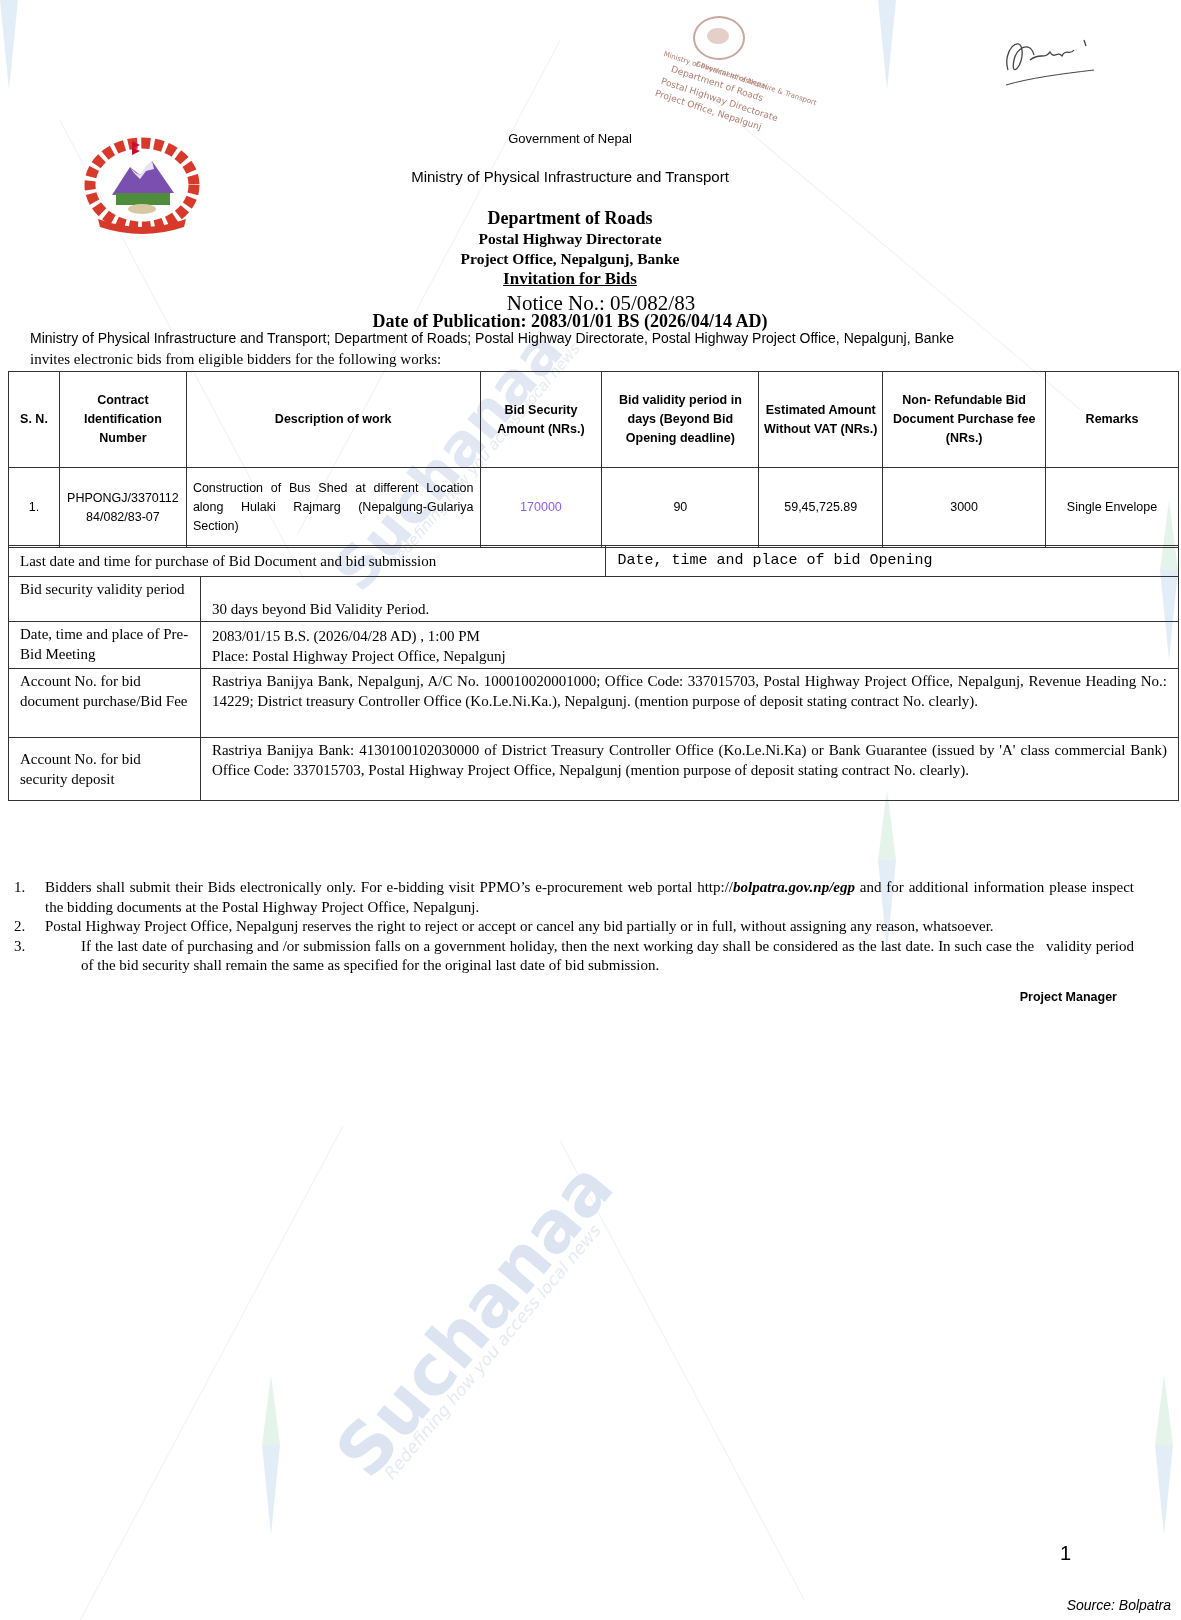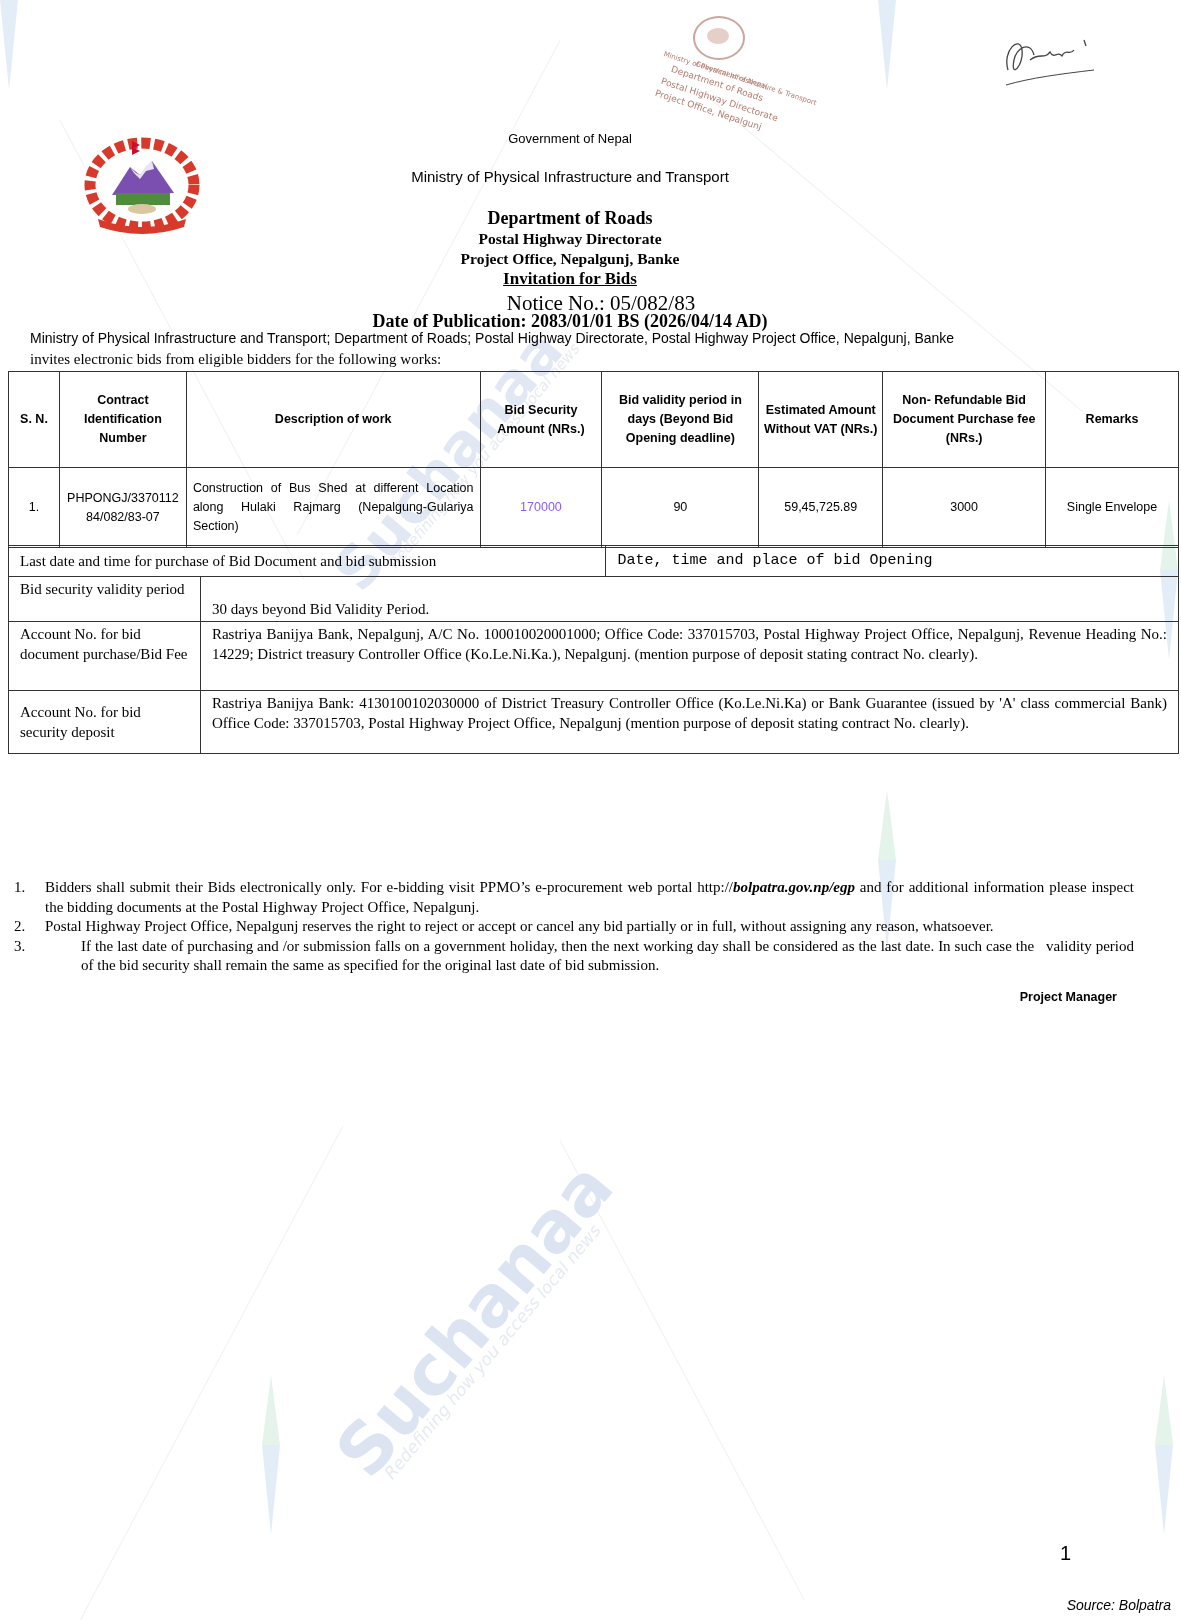--- a/index.html
+++ b/index.html
@@ -173,20 +173,27 @@
   <tbody>
       <tr>
     <td colspan="2" style="height:26px;vertical-align:middle;">Last date and time for purchase of Bid Document and bid submission</td>
     <td style="vertical-align:middle;font-family:Liberation Mono, monospace;">Date, time and place of bid Opening</td>
   </tr>
   <tr>
     <td class="label" style="height:40px;">Bid security validity period</td>
     <td colspan="2" style="vertical-align:bottom;">30 days beyond Bid Validity Period.</td>
   </tr>
   <tr>
+    <td class="label" style="height:42px;">Date, time and place of Pre-Bid Meeting</td>
+    <td colspan="2" style="vertical-align:bottom;">
+      <div>2083/01/15 B.S. (2026/04/28 AD) , 1:00 PM</div>
+      <div>Place: Postal Highway Project Office, Nepalgunj</div>
+    </td>
+  </tr>
+  <tr>
     <td class="label" style="height:64px;">Account No. for bid document purchase/Bid Fee</td>
     <td colspan="2" class="just">Rastriya Banijya Bank, Nepalgunj, A/C No. 100010020001000; Office Code: 337015703, Postal Highway Project Office, Nepalgunj, Revenue Heading No.: 14229; District treasury Controller Office (Ko.Le.Ni.Ka.), Nepalgunj. (mention purpose of deposit stating contract No. clearly).</td>
   </tr>
   <tr>
     <td class="label" style="height:58px;vertical-align:middle;">Account No. for bid security deposit</td>
     <td colspan="2" class="just">Rastriya Banijya Bank: 4130100102030000 of District Treasury Controller Office (Ko.Le.Ni.Ka) or Bank Guarantee (issued by 'A' class commercial Bank) Office Code: 337015703, Postal Highway Project Office, Nepalgunj (mention purpose of deposit stating contract No. clearly).</td>
   </tr>
 </tbody>
   </table>
 

